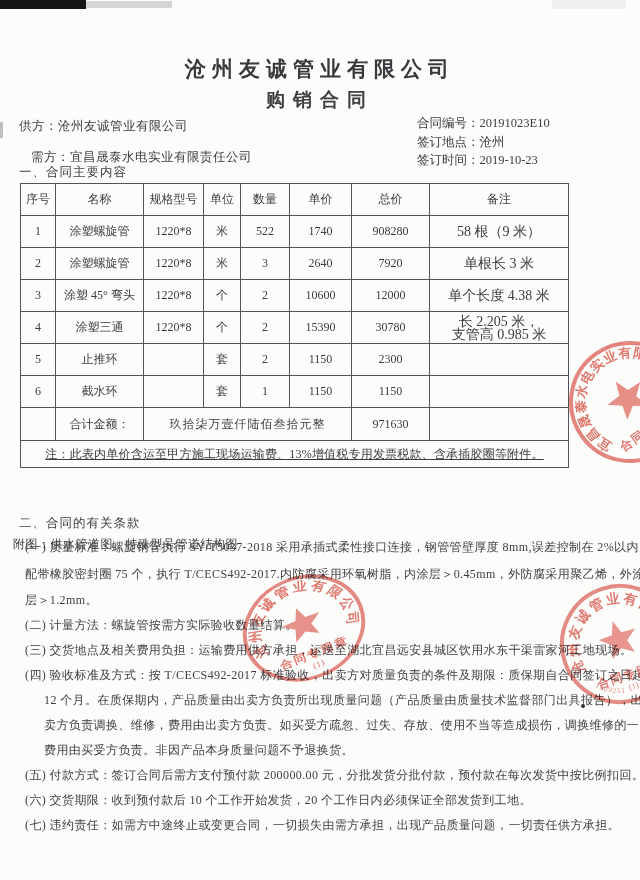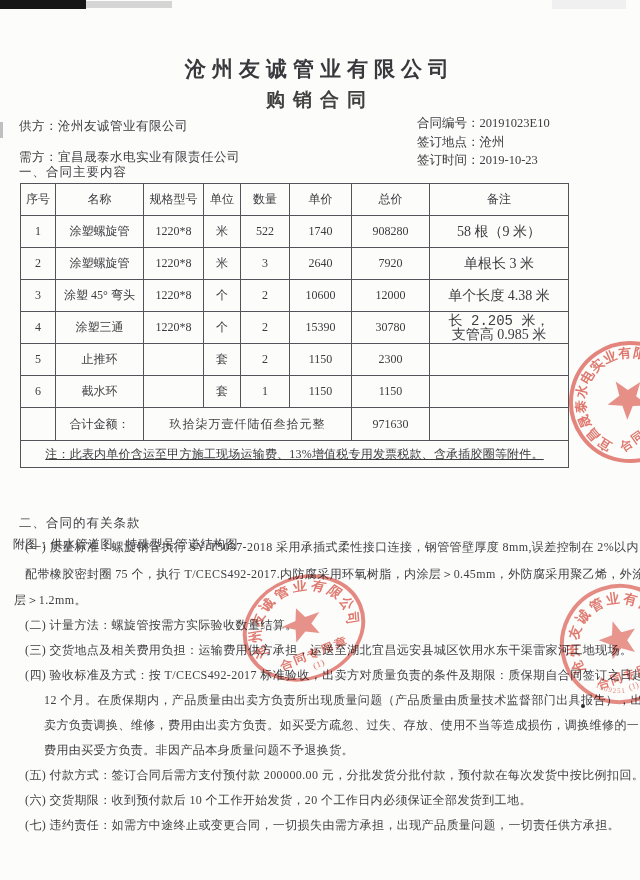--- a/index.html
+++ b/index.html
@@ -25,21 +25,21 @@
     position:absolute;left:20px;top:183px;width:548px;
     border-collapse:collapse;table-layout:fixed;
   }
   table.items td,table.items th{
     border:1px solid #53535a;padding:0 3px;text-align:center;
     font-size:12px;font-weight:normal;vertical-align:middle;color:#3c3c40;
     overflow:hidden;white-space:nowrap;
   }
   table.items .remark{font-size:14px;}
   table.items .remark .l2{display:block;line-height:13px;}
-  table.items .remark .l1{display:block;line-height:13px;font-family:Liberation Mono, monospace;}
+  table.items .remark .l1{display:block;line-height:13px;}
   tr.hrow{height:32px;}
   tr.r{height:32px;}
   tr.totalrow{height:33px;padding-left:11px;}
   tr.noterow{height:27px;}
   td.notecell{text-align:left;font-size:11.5px;padding-left:5px;letter-spacing:0.2px;text-decoration:underline;}
   .attach{font-size:12px;letter-spacing:0.5px;}
   .clause{font-size:12px;letter-spacing:0.4px;white-space:nowrap;color:#3e3e42;}
   .stamp{pointer-events:none;mix-blend-mode:multiply;}
   .artifact{background:#161616;}
 </style>
@@ -51,21 +51,21 @@
 <div class="abs" style="left:552px;top:0;width:74px;height:9px;background:rgba(205,205,208,0.25);"></div>
 <div class="abs" style="left:0;top:122px;width:3px;height:16px;background:rgba(120,120,125,0.45);"></div>
 <div class="abs" style="left:581px;top:704px;width:4px;height:4px;border-radius:50%;background:#2a2a2e;"></div>
 
 <div class="abs company-title">沧州友诚管业有限公司</div>
 <div class="abs doc-title">购销合同</div>
 
 <div class="abs party" style="left:19px;top:118px;">
   <span>供方：</span><span>沧州友诚管业有限公司</span>
 </div>
-<div class="abs party" style="left:19px;top:149px;">
+<div class="abs party" style="left:31px;top:149px;">
   <span>需方：</span><span>宜昌晟泰水电实业有限责任公司</span>
 </div>
 
 <div class="abs meta-block">
   <div><span>合同编号：</span><span>20191023E10</span></div>
   <div><span>签订地点：</span><span>沧州</span></div>
   <div><span>签订时间：</span><span>2019-10-23</span></div>
 </div>
 
 <div class="abs sec-heading" style="left:19px;top:164px;">一、合同主要内容</div>
@@ -166,21 +166,21 @@
     <td colspan="8" class="notecell">注：此表内单价含运至甲方施工现场运输费、13%增值税专用发票税款、含承插胶圈等附件。</td>
   </tr>
 </tbody>
   </table>
 
 <div class="abs attach" style="left:13px;top:490px;margin-top:46px;">附图：供水管道图、特殊型号管道结构图</div>
 <div class="abs sec-heading" style="left:19px;top:515px;">二、合同的有关条款</div>
 
 <div class="abs clause" style="left:25px;top:539px;">(一) 质量标准：螺旋钢管执行 SY/T5037-2018 采用承插式柔性接口连接，钢管管壁厚度 8mm,误差控制在 2%以内，</div>
 <div class="abs clause" style="left:25px;top:566px;">配带橡胶密封圈 75 个，执行 T/CECS492-2017.内防腐采用环氧树脂，内涂层＞0.45mm，外防腐采用聚乙烯，外涂</div>
-<div class="abs clause" style="left:14px;top:592px;">层＞1.2mm。</div>
+<div class="abs clause" style="left:25px;top:592px;">层＞1.2mm。</div>
 <div class="abs clause" style="left:25px;top:617px;">(二) 计量方法：螺旋管按需方实际验收数量结算。</div>
 <div class="abs clause" style="left:25px;top:642px;">(三) 交货地点及相关费用负担：运输费用供方承担，运送至湖北宜昌远安县城区饮用水东干渠雷家河工地现场。</div>
 <div class="abs clause" style="left:25px;top:667px;">(四) 验收标准及方式：按 T/CECS492-2017 标准验收，出卖方对质量负责的条件及期限：质保期自合同签订之日起</div>
 <div class="abs clause" style="left:44px;top:692px;">12 个月。在质保期内，产品质量由出卖方负责所出现质量问题（产品质量由质量技术监督部门出具报告），出</div>
 <div class="abs clause" style="left:44px;top:717px;">卖方负责调换、维修，费用由出卖方负责。如买受方疏忽、过失、存放、使用不当等造成损伤，调换维修的一</div>
 <div class="abs clause" style="left:44px;top:742px;">费用由买受方负责。非因产品本身质量问题不予退换货。</div>
 <div class="abs clause" style="left:25px;top:767px;">(五) 付款方式：签订合同后需方支付预付款 200000.00 元，分批发货分批付款，预付款在每次发货中按比例扣回。</div>
 <div class="abs clause" style="left:25px;top:792px;">(六) 交货期限：收到预付款后 10 个工作开始发货，20 个工作日内必须保证全部发货到工地。</div>
 <div class="abs clause" style="left:25px;top:817px;">(七) 违约责任：如需方中途终止或变更合同，一切损失由需方承担，出现产品质量问题，一切责任供方承担。</div>
 

